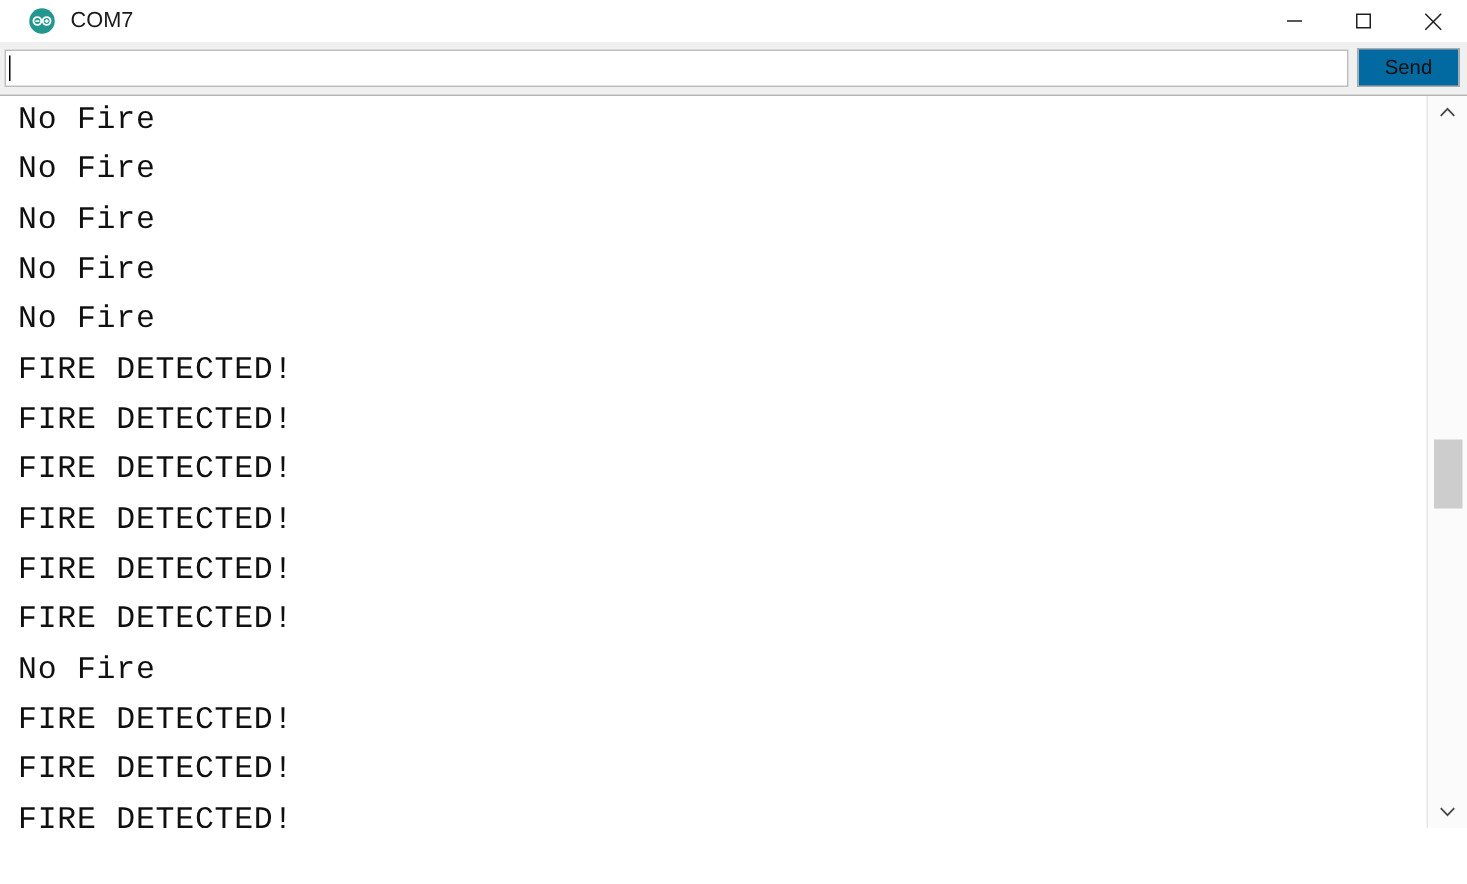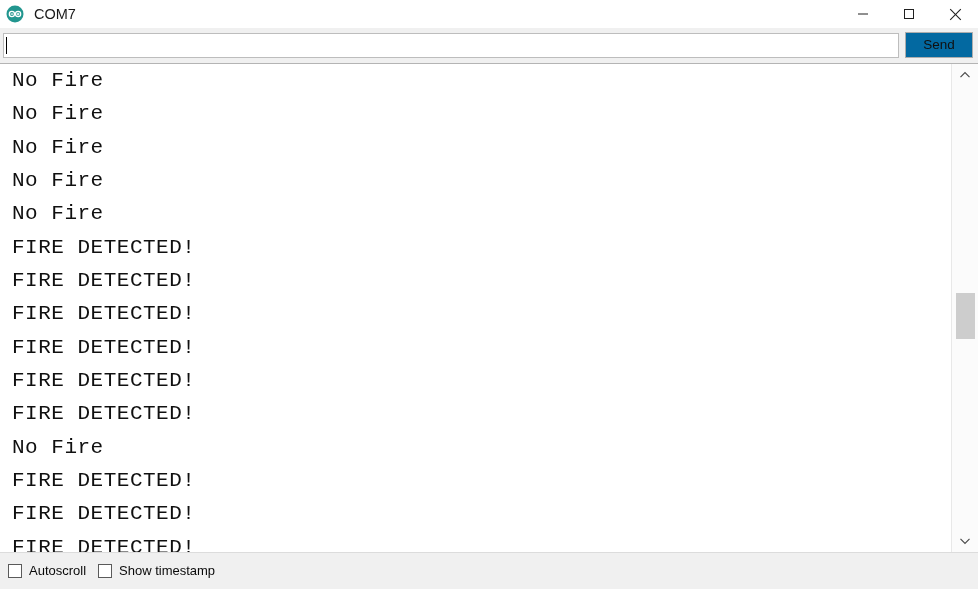--- a/index.html
+++ b/index.html
@@ -28,21 +28,21 @@
     left: 0; top: 0;
     width: 978px;
     height: 28px;
     background: #ffffff;
     display: flex;
     align-items: center;
   }
   .title-left {
     display: flex;
     align-items: center;
-    padding-left: 6px;
+    padding-left: 19px;
     height: 28px;
   }
   .app-icon {
     width: 18px;
     height: 18px;
     display: block;
   }
   .title-text {
     font-size: 14.5px;
     color: #1a1a1a;
@@ -285,27 +285,14 @@
       </div>
       <div class="sb-thumb"></div>
       <div class="sb-arrow down">
         <svg width="12" height="8" viewBox="0 0 12 8">
           <polyline points="1.5,1.8 6,6.4 10.5,1.8" fill="none" stroke="#4a4a4a" stroke-width="1.2"></polyline>
         </svg>
       </div>
     </div>
   </div>
 
-  <div class="bottombar">
-
-    <div class="cb-group" style="left:8px;">
-      <span class="cb-box"></span>
-      <span class="cb-label">Autoscroll</span>
-    </div>
-
-    <div class="cb-group" style="left:98px;">
-      <span class="cb-box"></span>
-      <span class="cb-label">Show timestamp</span>
-    </div>
-
-  </div>
 
 </div>
 
 </body></html>

